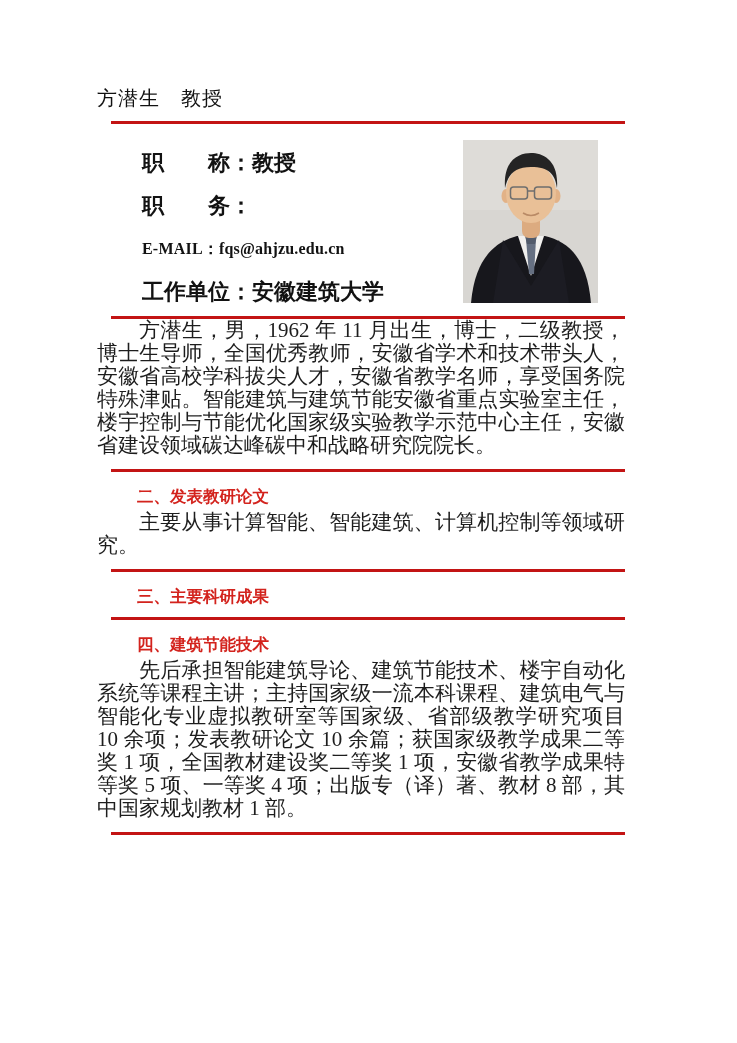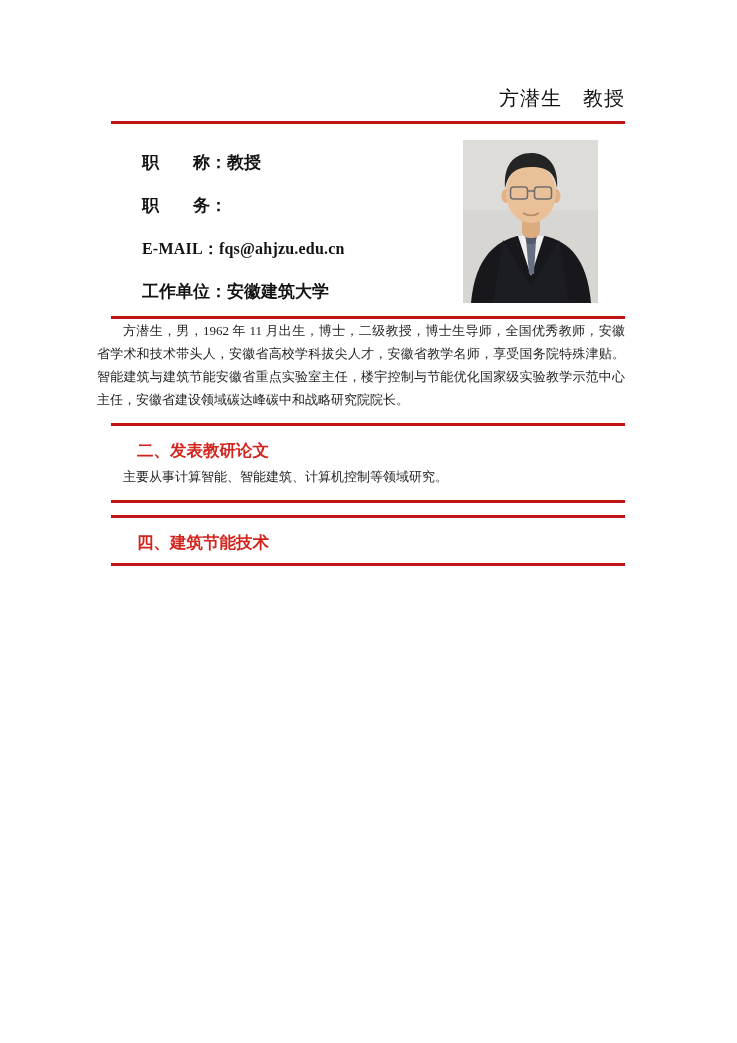--- a/index.html
+++ b/index.html
@@ -11,21 +11,21 @@
     color: #1d1d1d;
     overflow: hidden;
   }
   .content {
     margin-left: 97px;
     width: 528px;
     padding-top: 84px;
   }
   .doc-title {
     margin: 0;
-    text-align: right;
+    text-align: left;
     font-size: 20px;
     line-height: 28px;
     font-weight: 500;
     letter-spacing: 1px;
     color: #111;
   }
   .rule {
     height: 3px;
     width: 514px;
     margin: 12px 0 0 14px;
@@ -37,21 +37,21 @@
     position: relative;
     margin-top: 16px;
     height: 164px;
     padding-top: 12px;
     box-sizing: border-box;
   }
   .fields { margin-left: 45px; }
   .field-row {
     font-family: "Liberation Sans", "DejaVu Sans", sans-serif;
     font-weight: bold;
-    font-size: 17px;
+    font-size: 22px;
     line-height: 21px;
     margin-bottom: 22px;
     white-space: pre;
     color: #121212;
   }
   .field-row.latin {
     font-family: "Liberation Serif", "DejaVu Serif", serif;
     font-size: 16px;
     letter-spacing: 0.2px;
   }
@@ -67,21 +67,21 @@
   .section h2 {
     margin: 16px 0 6px 40px;
     font-family: "Liberation Sans", "DejaVu Sans", sans-serif;
     font-weight: bold;
     font-size: 16.5px;
     line-height: 17px;
     color: var(--heading-red, #d3231d);
   }
   .section p {
     margin: 0;
-    font-size: 13px;
+    font-size: 21px;
     line-height: 23px;
     text-align: justify;
     text-indent: 2em;
     color: #1d1d1d;
   }
 </style>
 </head>
 <body>
 
 <div class="content">
@@ -127,22 +127,24 @@
   </div>
 
   <div class="rule"></div>
   <div class="section">
     <h2>二、发表教研论文</h2>
     <p>主要从事计算智能、智能建筑、计算机控制等领域研究。</p>
   </div>
 
   <div class="rule"></div>
   <div class="section">
+    <h2>三、主要科研成果</h2>
   </div>
 
   <div class="rule"></div>
   <div class="section">
     <h2>四、建筑节能技术</h2>
+    <p>先后承担智能建筑导论、建筑节能技术、楼宇自动化系统等课程主讲；主持国家级一流本科课程、建筑电气与智能化专业虚拟教研室等国家级、省部级教学研究项目 10 余项；发表教研论文 10 余篇；获国家级教学成果二等奖 1 项，全国教材建设奖二等奖 1 项，安徽省教学成果特等奖 5 项、一等奖 4 项；出版专（译）著、教材 8 部，其中国家规划教材 1 部。</p>
   </div>
 
   <div class="rule"></div>
 
 </div>
 
 </body></html>

